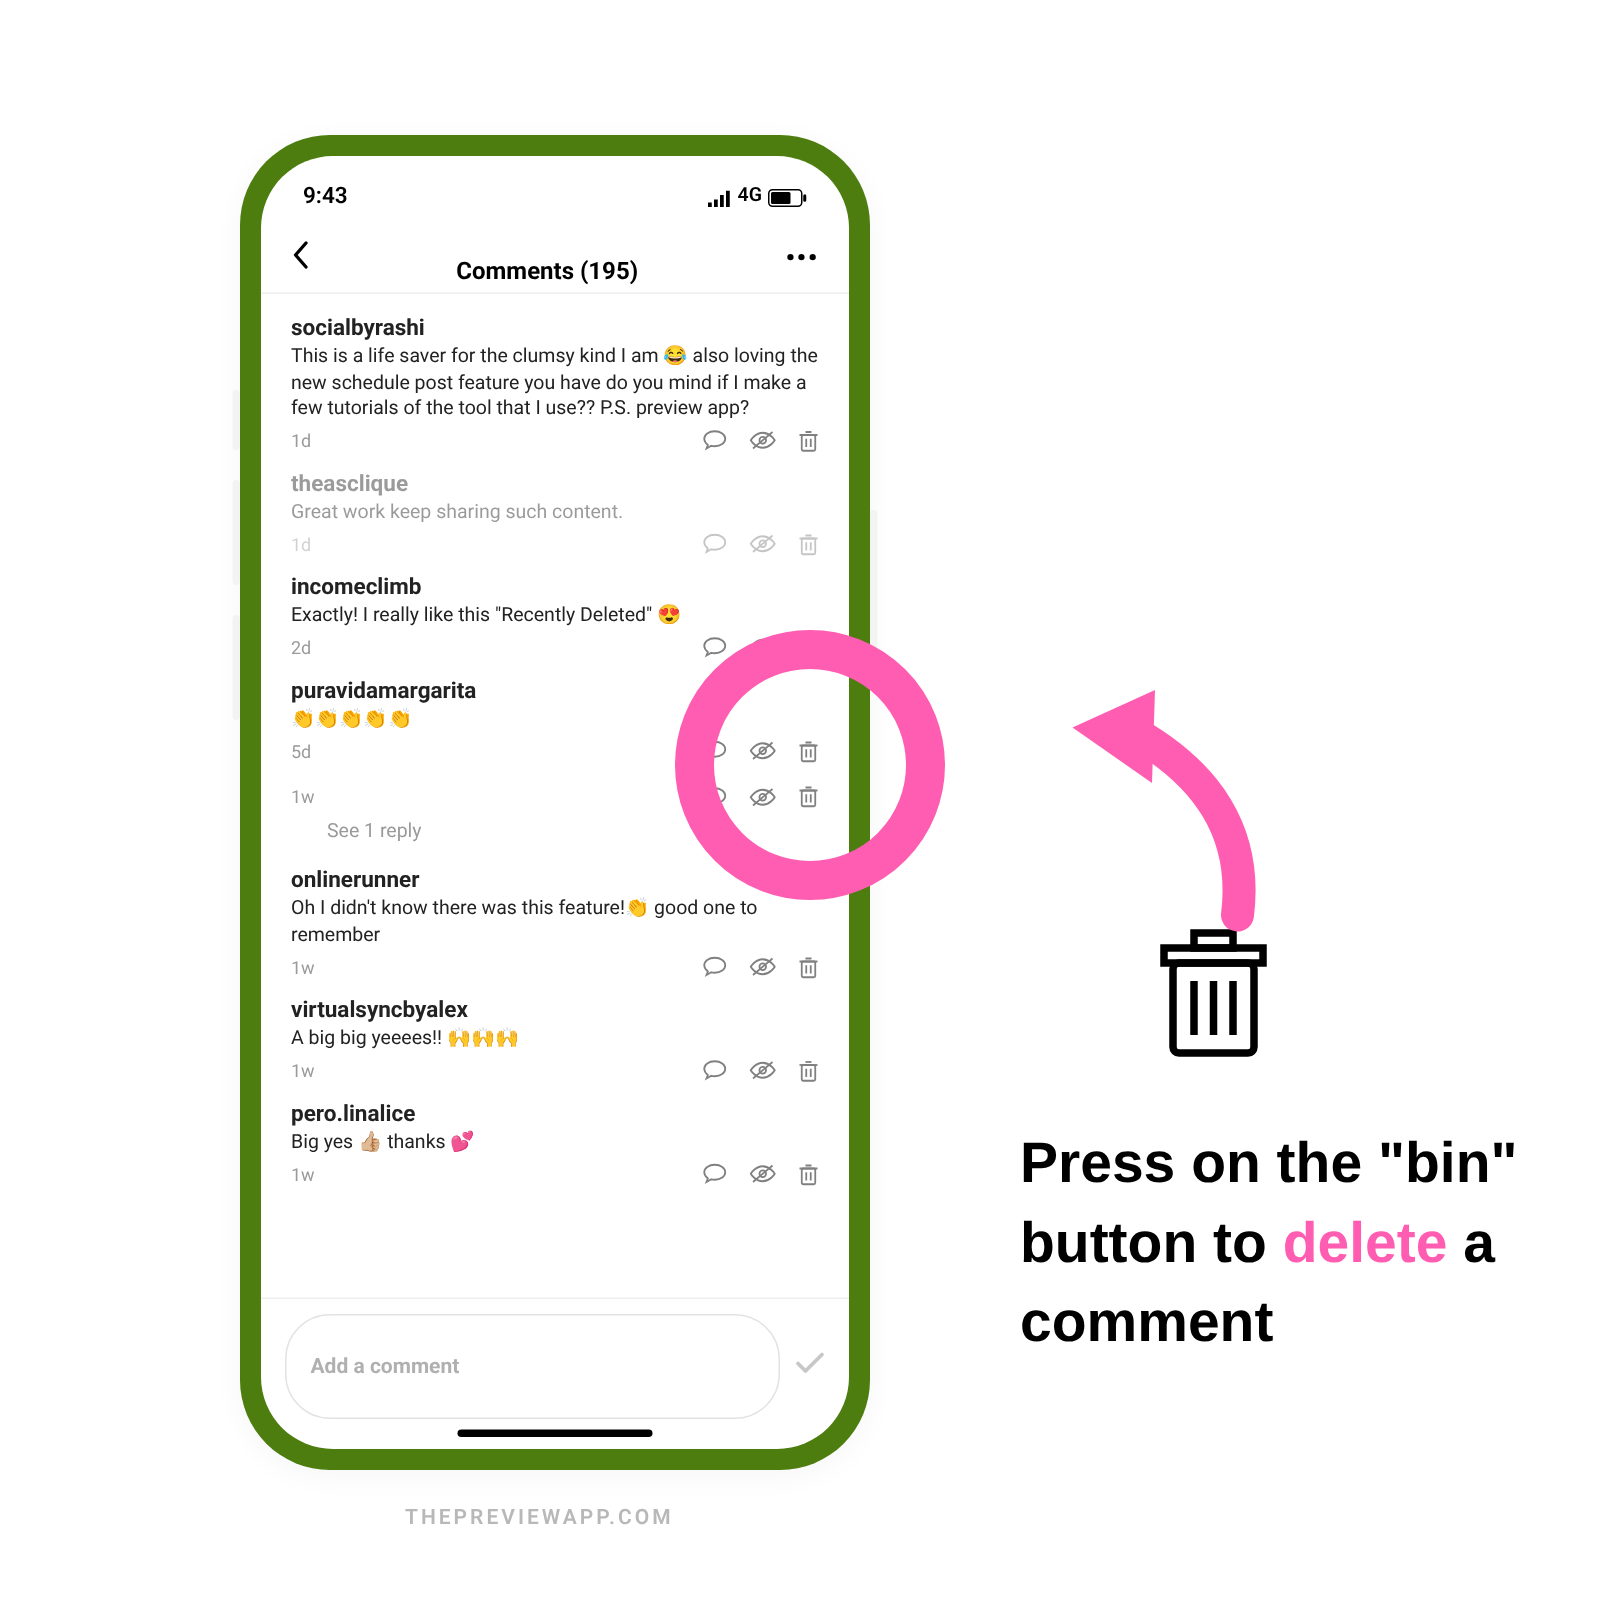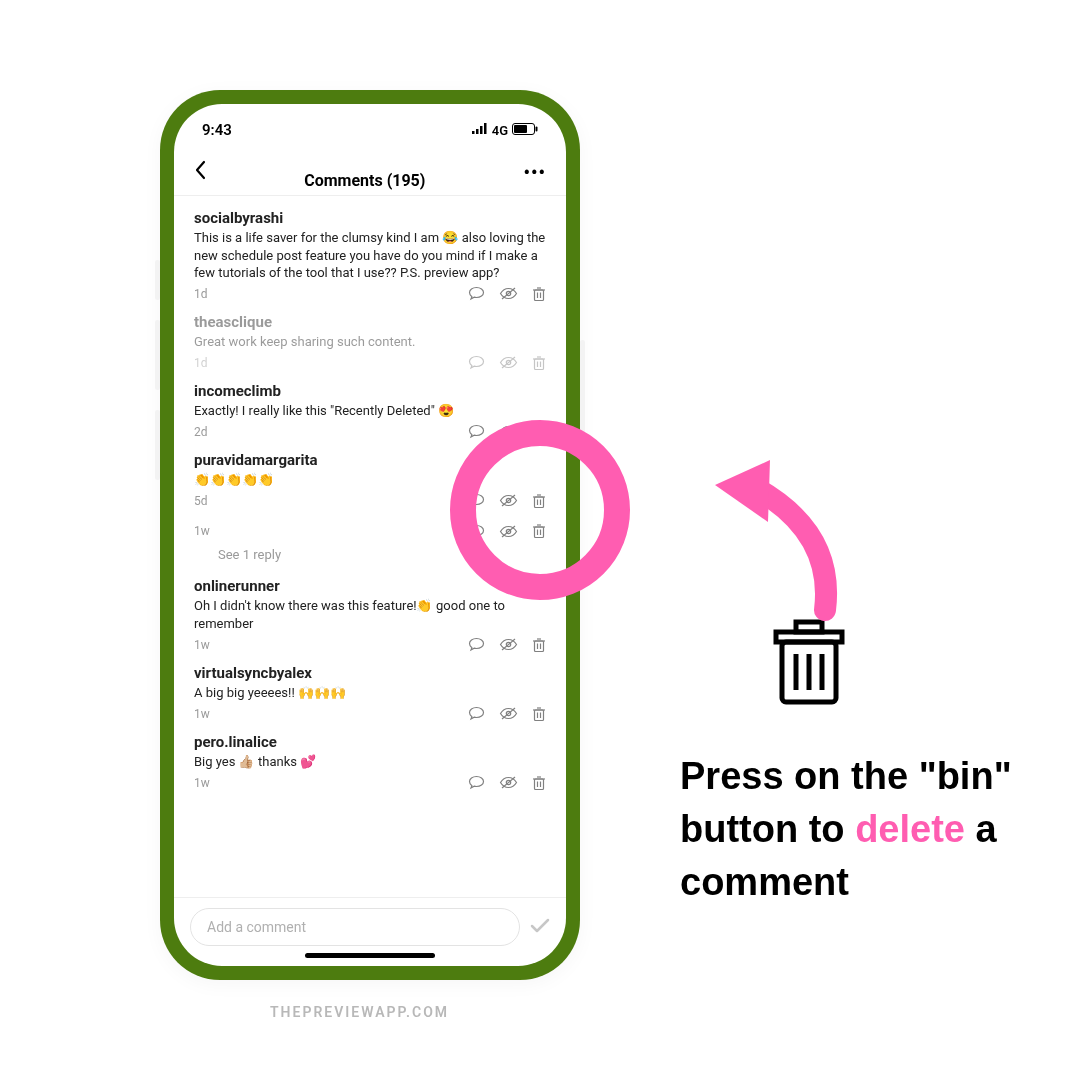--- a/index.html
+++ b/index.html
@@ -60,21 +60,21 @@
     height: 40px;
     display: flex;
     align-items: center;
     justify-content: space-between;
     padding: 0 28px;
     font-size: 15px;
     font-weight: 600;
     color: #000;
     margin-top: 6px;
   }
-  .status-right { display: flex; align-items: flex-start; gap: 4px; font-size: 13px; }
+  .status-right { display: flex; align-items: flex-end; gap: 4px; font-size: 13px; }
   .status-right svg { display: block; }
 
   .nav-bar {
     height: 46px;
     display: flex;
     align-items: center;
     justify-content: space-between;
     padding: 0 20px;
     border-bottom: 1px solid #eee;
   }
@@ -111,23 +111,24 @@
     border-top: 1px solid #eee;
     padding: 10px 16px 20px 16px;
     display: flex;
     align-items: center;
     gap: 10px;
   }
   .input-pill {
     flex: 1;
     border: 1px solid #e3e3e3;
     border-radius: 30px;
-    padding: 10px 16px;
+    padding: 26px 16px;
     font-size: 14px;
     color: #b0b0b0;
+    font-weight: bold;
   }
   .input-check { color: #c7c7c7; font-size: 18px; }
 
   .home-indicator {
     position: absolute;
     bottom: 8px;
     left: 50%;
     transform: translateX(-50%);
     width: 130px;
     height: 5px;

